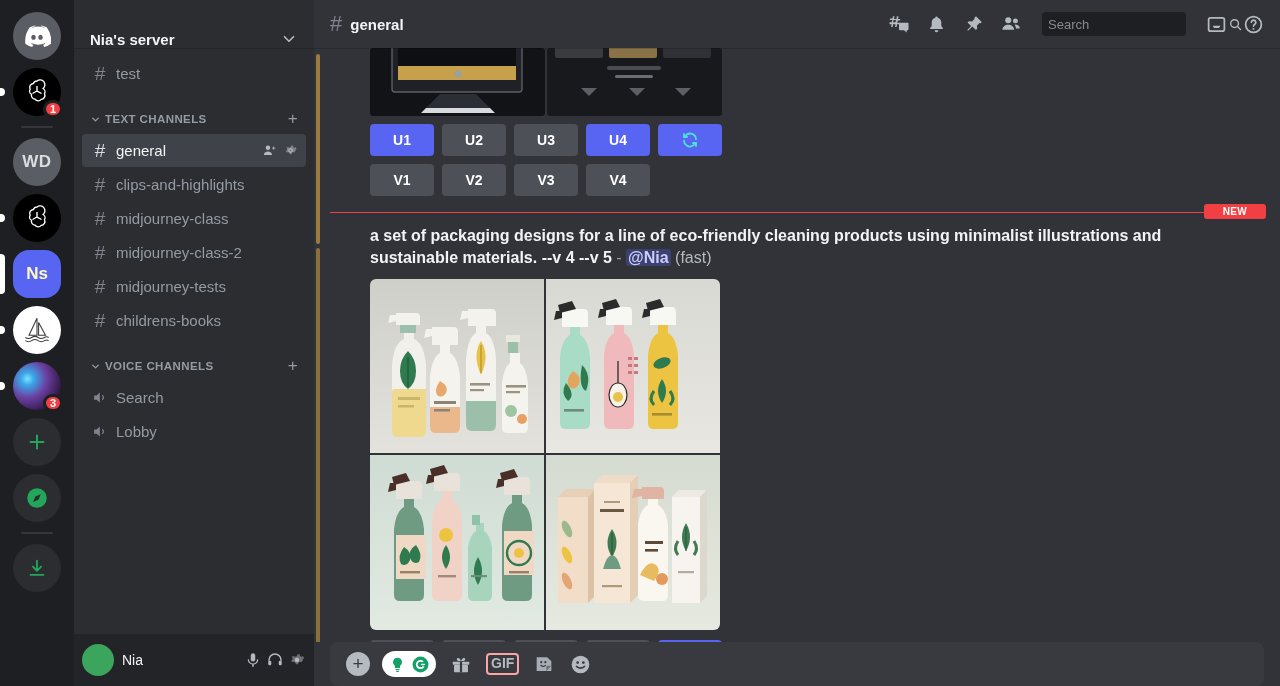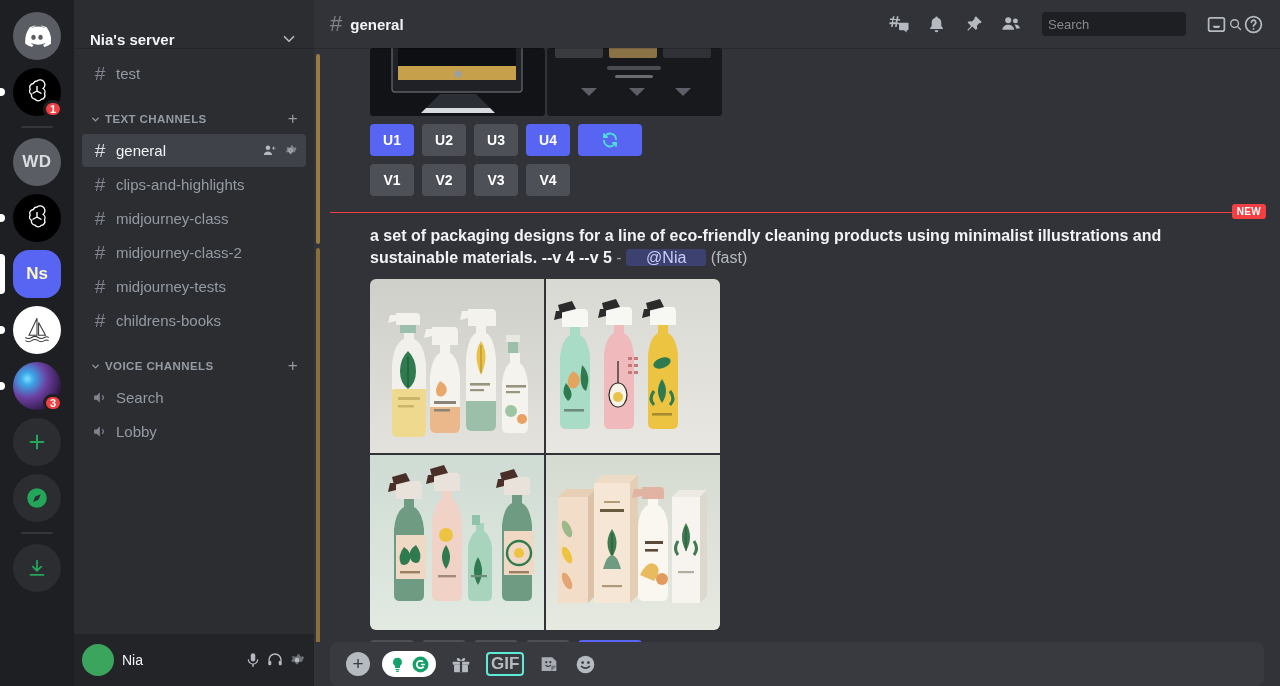--- a/index.html
+++ b/index.html
@@ -124,45 +124,45 @@
 
   .thumb-row { display: flex; gap: 2px; width: 352px; }
   .thumb-dark {
     height: 68px; background: #15161a; border-radius: 4px;
     position: relative; overflow: hidden;
   }
   .attach-img { border-radius: 6px; overflow: hidden; display: block; }
 
   .btn-row { display: flex; gap: 8px; margin-top: 8px; }
   .mj-btn {
-    width: 44px; height: 32px; border-radius: 4px;
+    width: 64px; height: 32px; border-radius: 4px;
     background: #4e5058; color: #ffffff;
     font-size: 14px; font-weight: 600;
     display: flex; align-items: center; justify-content: center;
     border: none; cursor: pointer; font-family: "Liberation Sans", sans-serif;
   }
   .mj-btn.primary { background: #5865f2; }
   .mj-btn.refresh { background: #5865f2; width: 64px; }
 
   .new-divider {
     position: relative; height: 1px; background: #f23f43;
     margin: 16px 16px 0 16px;
   }
   .new-pill {
     position: absolute; right: -2px; top: -8px;
     background: #f23f43; color: #fff; font-size: 10px; font-weight: 700;
-    padding: 2px 5px; border-radius: 3px; line-height: 1.1; letter-spacing: .3px;
+    padding: 2px 19px; border-radius: 3px; line-height: 1.1; letter-spacing: .3px;
   }
   .prompt-text {
     color: #f2f3f5; font-size: 16px; font-weight: 700; line-height: 1.375;
     padding-top: 12px; max-width: 830px;
   }
   .mention {
     background: rgba(88,101,242,.3); color: #c9cdfb;
-    border-radius: 3px; padding: 0 20px; font-weight: 400;
+    border-radius: 3px; padding: 0 2px; font-weight: 700;
   }
   .dim { color: #b5bac1; font-weight: 400; }
   .sep-dash { color: #949ba4; font-weight: 400; }
 
   
   .composer-wrap { flex: 0 0 auto; padding: 0 16px 0 16px; background: #313338; }
   .composer {
     height: 44px; background: #383a40; border-radius: 8px;
     display: flex; align-items: center; gap: 12px; padding: 0 16px;
   }
@@ -180,22 +180,22 @@
   .composer-icons { display: flex; align-items: center; gap: 14px; color: #b5bac1; }
   .gram-pill {
     background: #ffffff; border-radius: 14px; height: 26px;
     display: flex; align-items: center; gap: 4px; padding: 0 6px;
   }
   .gram-circle {
     width: 19px; height: 19px; border-radius: 50%;
     display: flex; align-items: center; justify-content: center;
   }
   .gif-badge {
-    border: 2px solid #5eead4; border-radius: 4px;
-    font-size: 17px; font-weight: 700; color: #b5bac1;
+    border: 2px solid #fca5a5; border-radius: 4px;
+    font-size: 14px; font-weight: 700; color: #b5bac1;
     padding: 1px 3px; line-height: 1.1;
   }
   svg { display: block; }
 </style>
 </head>
 <body>
 
 <div class="app">
 
   <div class="rail">

